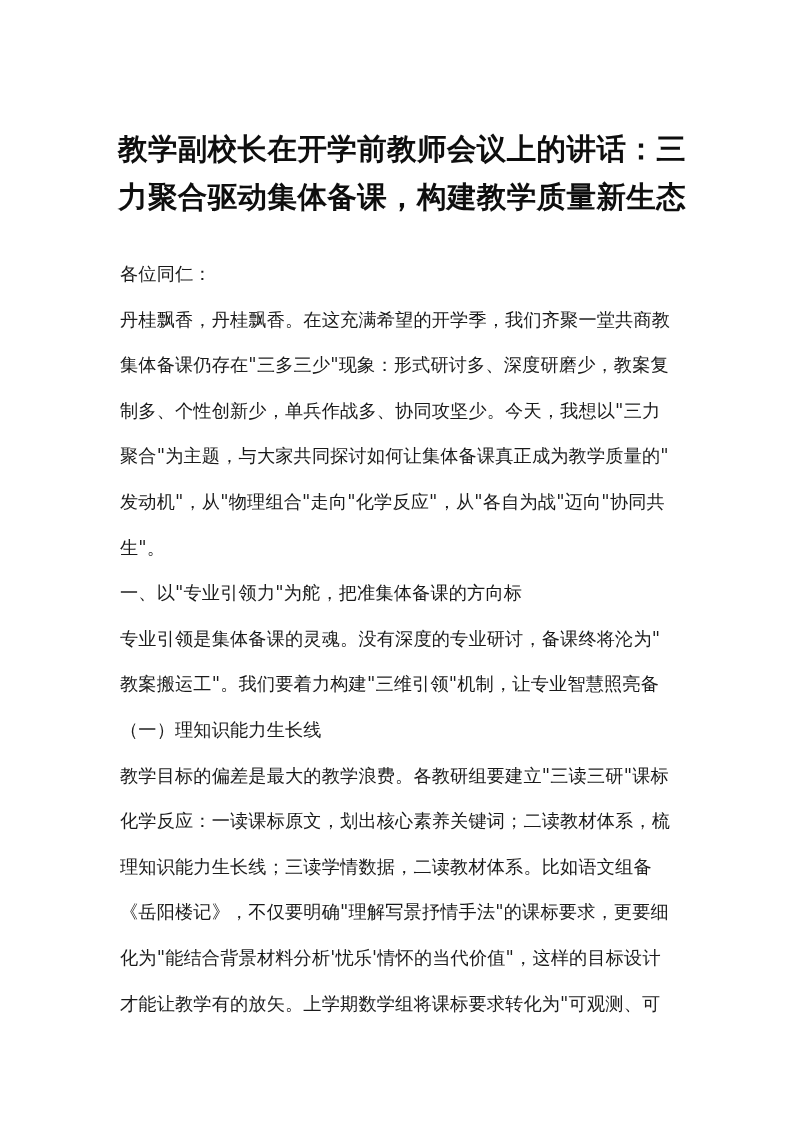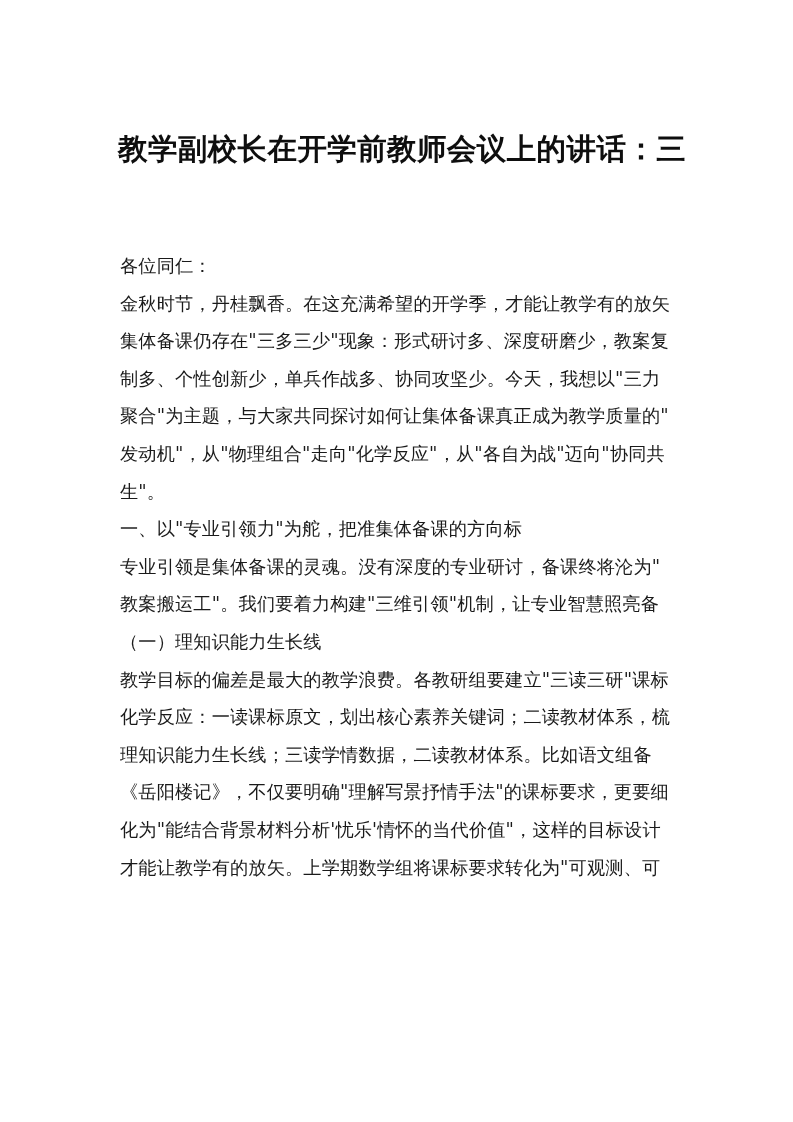--- a/index.html
+++ b/index.html
@@ -6,33 +6,34 @@
   body { width:793px; height:1122px; position:relative; overflow:hidden;
          font-family:"DejaVu Serif","Liberation Serif",serif; color:#111; }
   .page { position:absolute; left:0; top:0; width:759px; height:1122px; background:#fff; }
   .title { position:absolute; left:118px; top:125px; width:570px;
            font-family:"DejaVu Sans","Liberation Sans",sans-serif; font-weight:bold;
            font-size:29.5px; line-height:48px; letter-spacing:0.4px; color:#0e0e0e;
            white-space:nowrap; }
   .title div { height:48px; }
   .body { position:absolute; left:120px; top:247px; width:560px; }
   .line { height:37.6px; line-height:37.6px; font-size:18.2px; white-space:nowrap;
-          letter-spacing:0.15px; color:#1a1a1a; }
+          letter-spacing:0.15px; color:#1a1a1a;margin-top:8px; }
 </style>
 </head>
 <body>
 
 <div class="page">
   <div class="title">
     <div>教学副校长在开学前教师会议上的讲话：三</div>
+    <div>力聚合驱动集体备课，构建教学质量新生态</div>
   </div>
 
   <div class="body">
     <div class="line">各位同仁：</div>
-    <div class="line">金秋时节，丹桂飘香。在这充满希望的开学季，才能让教学有的放矢</div>
+    <div class="line">丹桂飘香，丹桂飘香。在这充满希望的开学季，我们齐聚一堂共商教</div>
     <div class="line">集体备课仍存在"三多三少"现象：形式研讨多、深度研磨少，教案复</div>
     <div class="line">制多、个性创新少，单兵作战多、协同攻坚少。今天，我想以"三力</div>
     <div class="line">聚合"为主题，与大家共同探讨如何让集体备课真正成为教学质量的"</div>
     <div class="line">发动机"，从"物理组合"走向"化学反应"，从"各自为战"迈向"协同共</div>
     <div class="line">生"。</div>
     <div class="line">一、以"专业引领力"为舵，把准集体备课的方向标</div>
     <div class="line">专业引领是集体备课的灵魂。没有深度的专业研讨，备课终将沦为"</div>
     <div class="line">教案搬运工"。我们要着力构建"三维引领"机制，让专业智慧照亮备</div>
     <div class="line">（一）理知识能力生长线</div>
     <div class="line">教学目标的偏差是最大的教学浪费。各教研组要建立"三读三研"课标</div>

